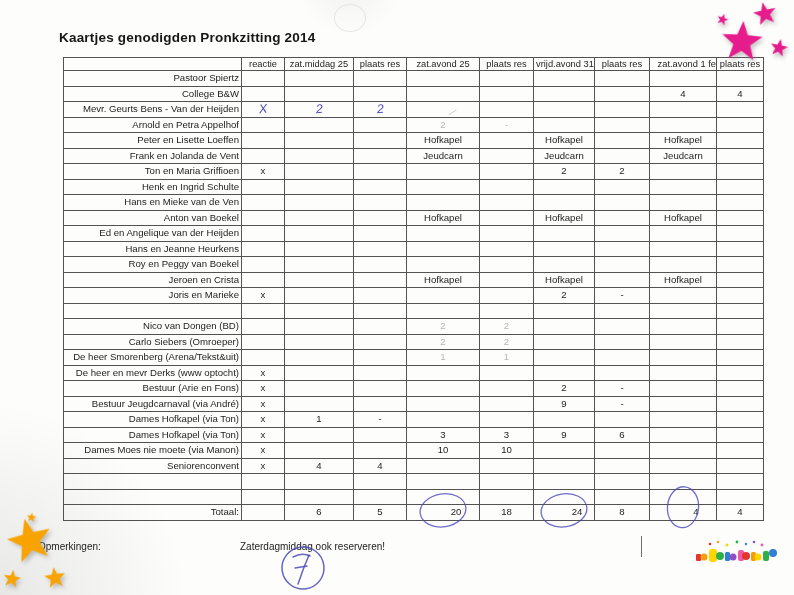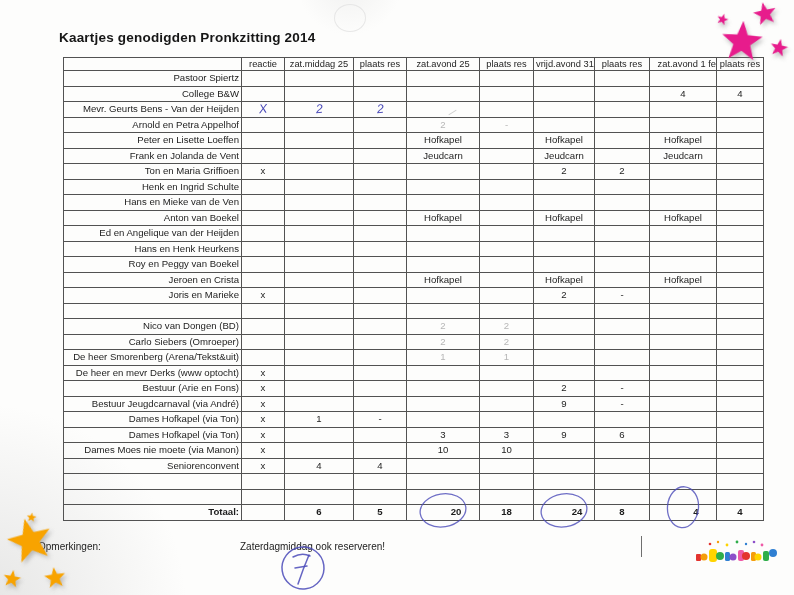--- a/index.html
+++ b/index.html
@@ -12,21 +12,21 @@
     font-family:"Liberation Sans", sans-serif;
   }
   .title{position:absolute;left:59px;top:30px;font-size:13.5px;font-weight:700;color:#161616;letter-spacing:.2px;z-index:2;}
   .table-wrap{position:absolute;left:63px;top:57px;z-index:1;}
   table{border-collapse:collapse;table-layout:fixed;width:700px;}
   th,td{border:1px solid #525252;padding:0 2px;overflow:hidden;white-space:nowrap;}
   th{height:12px;font-size:9.3px;font-weight:400;text-align:center;color:#242424;}
   th.clip{text-align:right;padding:0 0 0 2px;}
   td{height:14.5px;font-size:9.6px;color:#1d1d1d;text-align:center;line-height:1;}
   td.name-cell{text-align:right;padding-left:4px;}
-  tr.total-row td{font-weight:700;margin-left:24px;}
+  tr.total-row td{font-weight:400;margin-left:24px;}
   .ink-pen{color:var(--pen,#4a4ab8);font-size:12.5px;font-style:italic;display:inline-block;transform:rotate(-5deg);font-weight:400;}
   .ink-pencil{color:var(--pencil,#b6b6b6);}
   td.circled{position:relative;overflow:visible;padding-left:28px;}
   .pen-circle{position:absolute;left:50%;top:50%;pointer-events:none;overflow:visible;opacity:.8;}
   .pen-circle ellipse{fill:none;stroke:var(--pen,#4a4ab8);stroke-width:1.3px;}
   .star{position:absolute;overflow:visible;z-index:5;filter:drop-shadow(2.5px 3.5px 2px rgba(125,125,125,.45));}
   .star-magenta{color:var(--magenta,#e71c8c);}
   .star-orange{color:var(--orange,#f8a300);}
   .footer-label{position:absolute;font-size:10px;color:#222;z-index:2;}
   .pen-seven{position:absolute;left:276px;top:544px;width:54px;height:48px;overflow:visible;z-index:3;}
@@ -202,21 +202,21 @@
             <td></td>
             <td></td>
             <td></td>
             <td></td>
             <td></td>
             <td></td>
             <td></td>
             <td></td>
           </tr>
           <tr>
-            <td class="name-cell">Hans en Henk Heurkens</td>
+            <td class="name-cell">Hans en Jeanne Heurkens</td>
             <td></td>
             <td></td>
             <td></td>
             <td></td>
             <td></td>
             <td></td>
             <td></td>
             <td></td>
             <td></td>
           </tr>

